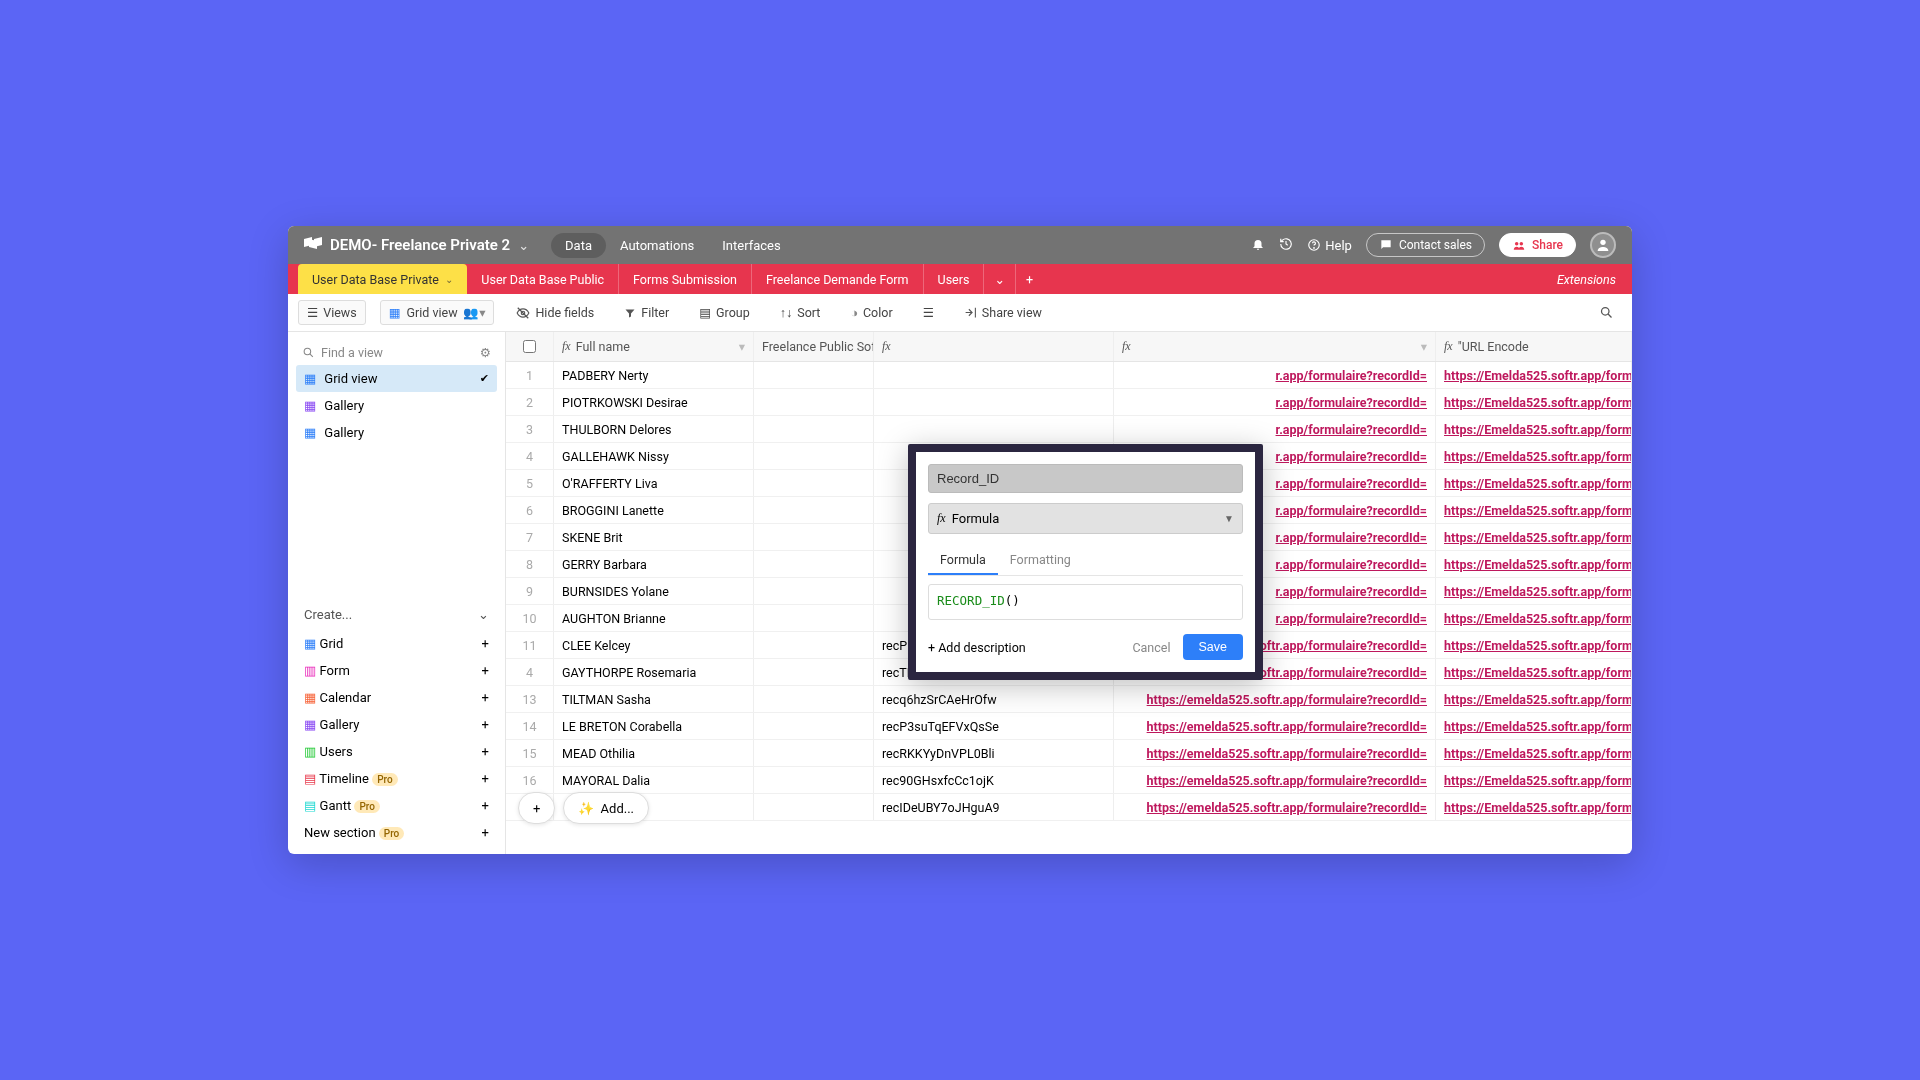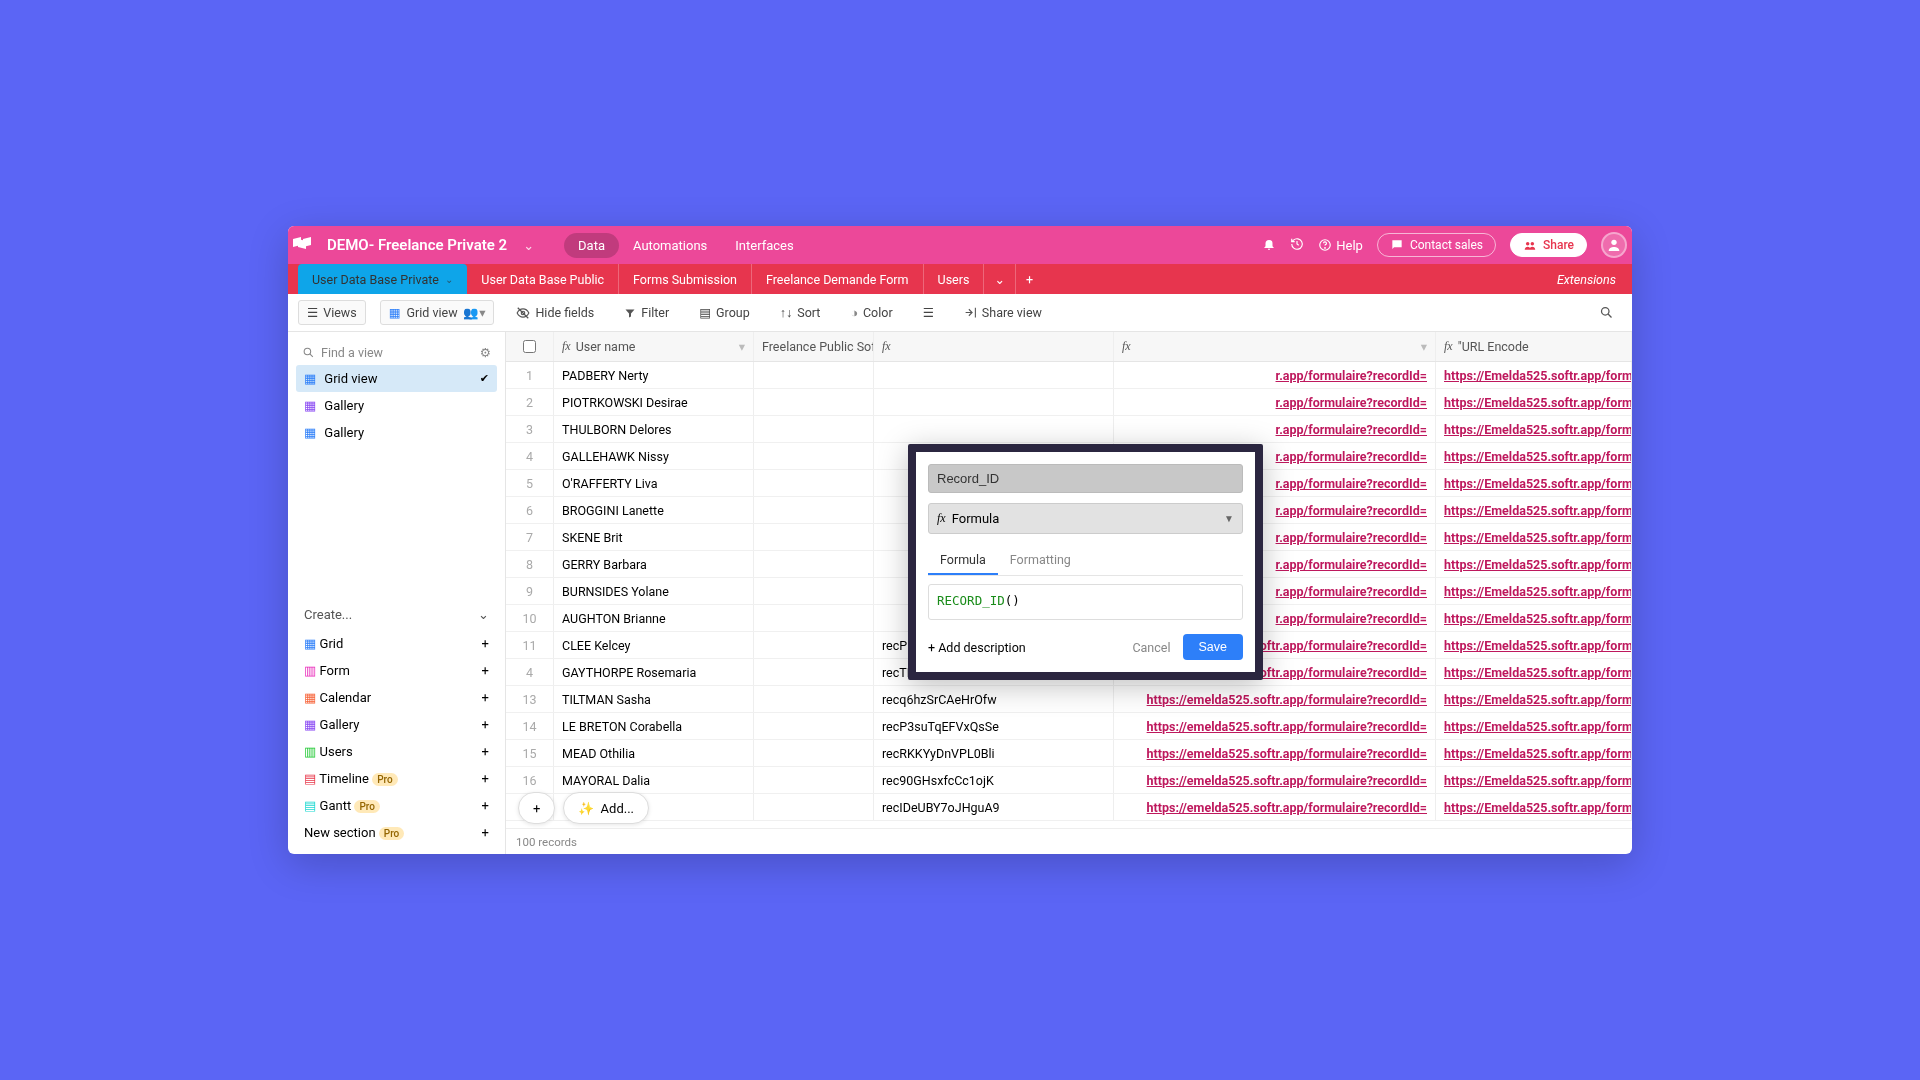--- a/index.html
+++ b/index.html
@@ -1,35 +1,35 @@
 <!DOCTYPE html>
 <html><head>
 <meta charset="utf-8">
 <style>
 * { box-sizing: border-box; margin: 0; padding: 0; }
 body { font-family: -apple-system, BlinkMacSystemFont, "Segoe UI", Roboto, sans-serif; font-size: 13px; background: #5b65f5; display: flex; align-items: center; justify-content: center; height: 100vh; }
 .app { width: 1344px; height: 628px; background: #fff; border-radius: 6px; overflow: hidden; display: flex; flex-direction: column; box-shadow: 0 10px 40px rgba(0,0,0,0.2); position: relative; }
-.topbar { background: #ec4899; height: 38px; display: flex; align-items: center; padding: 0 5px; color: #fff; gap: 8px; }
+.topbar { background: #737373; height: 38px; display: flex; align-items: center; padding: 0 16px; color: #fff; }
 .logo-tri { width: 18px; height: 14px; margin-right: 8px; position: relative; }
 .logo-tri span { position: absolute; width: 8px; height: 8px; background: #fff; transform: skewY(-15deg); }
 .logo-tri span:nth-child(2){ left:5px; top:2px; transform: skewY(15deg);}
 .logo-tri span:nth-child(3){ left:10px; transform: skewY(-15deg);}
 .base-name { font-weight: 600; font-size: 15px; }
 .chev-down { margin-left: 8px; opacity: .8; }
 .nav-seg { display: flex; margin-left: 22px; gap: 0; align-items: center; }
 .nav-btn { padding: 5px 14px; border-radius: 999px; font-size: 13px; color: #fff; cursor: pointer; }
 .nav-btn.active { background: rgba(0,0,0,0.18); }
 .top-right { margin-left: auto; display: flex; align-items: center; gap: 14px; }
 .pill { border: 1px solid rgba(255,255,255,.6); border-radius: 999px; padding: 4px 12px; display: flex; align-items: center; gap: 6px; font-size: 12px; cursor: pointer; }
 .pill.white { background: #fff; color: #e7354e; border-color: #fff; font-weight: 500; }
 .icon-b { width: 14px; height: 14px; display: inline-block; }
 .avatar { width: 26px; height: 26px; border-radius: 50%; background: #fff3; border: 2px solid #fff6; display: flex; align-items: center; justify-content: center; }
 .tabbar { background: #e7354e; height: 30px; display: flex; align-items: stretch; padding-left: 10px; }
 .tab { display: flex; align-items: center; padding: 0 14px; font-size: 12.5px; color: #fff; border-right: 1px solid rgba(255,255,255,.25); cursor: pointer; gap: 6px; }
-.tab.active { background: #0ea5e9; color: #333; border-radius: 4px 4px 0 0; border-right: none; }
+.tab.active { background: #fde047; color: #333; border-radius: 4px 4px 0 0; border-right: none; }
 .tab .chev { opacity: .7; font-size: 10px; }
 .ext { margin-left: auto; padding: 0 16px; color: #fff; font-size: 12.5px; display: flex; align-items: center; font-style: italic; }
 .toolbar { height: 38px; border-bottom: 1px solid #e5e5e5; display: flex; align-items: center; padding: 0 10px; gap: 14px; font-size: 12.5px; color: #444; }
 .tool-btn { display: flex; align-items: center; gap: 5px; padding: 4px 8px; border-radius: 3px; cursor: pointer; }
 .tool-btn.box { border: 1px solid #ddd; background: #fafafa; }
 .sep { flex: 1; }
 .main { flex: 1; display: flex; overflow: hidden; }
 .sidebar { width: 218px; border-right: 1px solid #e5e5e5; display: flex; flex-direction: column; padding: 8px; }
 .search-row { display: flex; align-items: center; gap: 6px; padding: 5px 6px; color: #888; font-size: 12.5px; }
 .view-item { display: flex; align-items: center; gap: 8px; padding: 6px 8px; border-radius: 3px; cursor: pointer; font-size: 13px; }
@@ -266,21 +266,21 @@
       </div>
     </div>
 
     <div class="grid">
       <div class="ghead">
         <div class="gcell c-num">
             <input type="checkbox" style="">
           </div>
         <div class="gcell c-name">
             <span class="fx">fx</span>
-            <span>User name</span>
+            <span>Full name</span>
             <span style="margin-left:auto;color:#bbb">▾</span>
           </div>
         <div class="gcell c-soft">
             <span>Freelance Public Softr</span>
           </div>
         <div class="gcell c-rec">
             <span class="fx">fx</span>
           </div>
         <div class="gcell c-url1">
             <span class="fx">fx</span>
@@ -494,23 +494,20 @@
             </div>
             <div class="gcell c-url2">
               <a href="#">https://Emelda525.softr.app/formulaire?rec</a>
             </div>
           </div>
         </div>
       <div class="addrow">
         <div class="rb">+</div>
         <div class="rb">✨ <span>Add...</span></div>
       </div>
-      <div class="footer">
-          <span>100 records</span>
-        </div>
     </div>
   </div>
 
   <div class="popup-wrap">
     <input class="p-input" value="Record_ID" style="">
     <div class="p-type">
       <span class="fx">fx</span>
       <span>Formula</span>
       <span class="dd">▼</span>
     </div>

